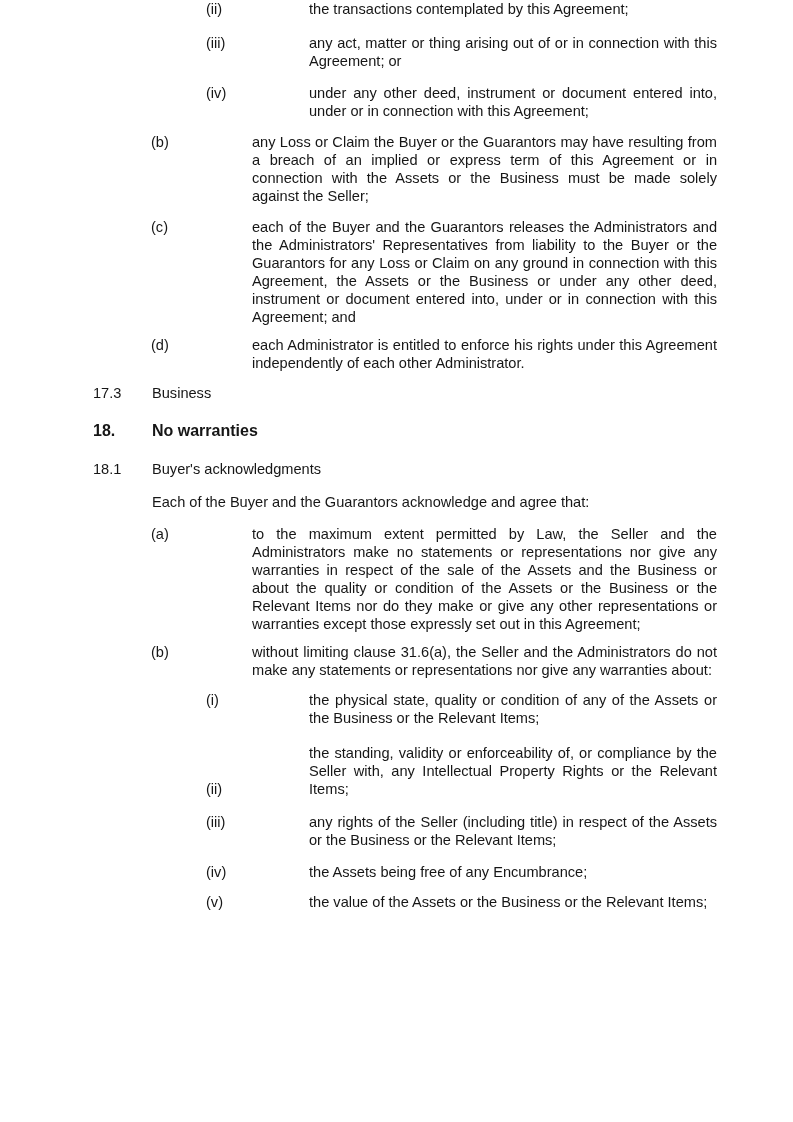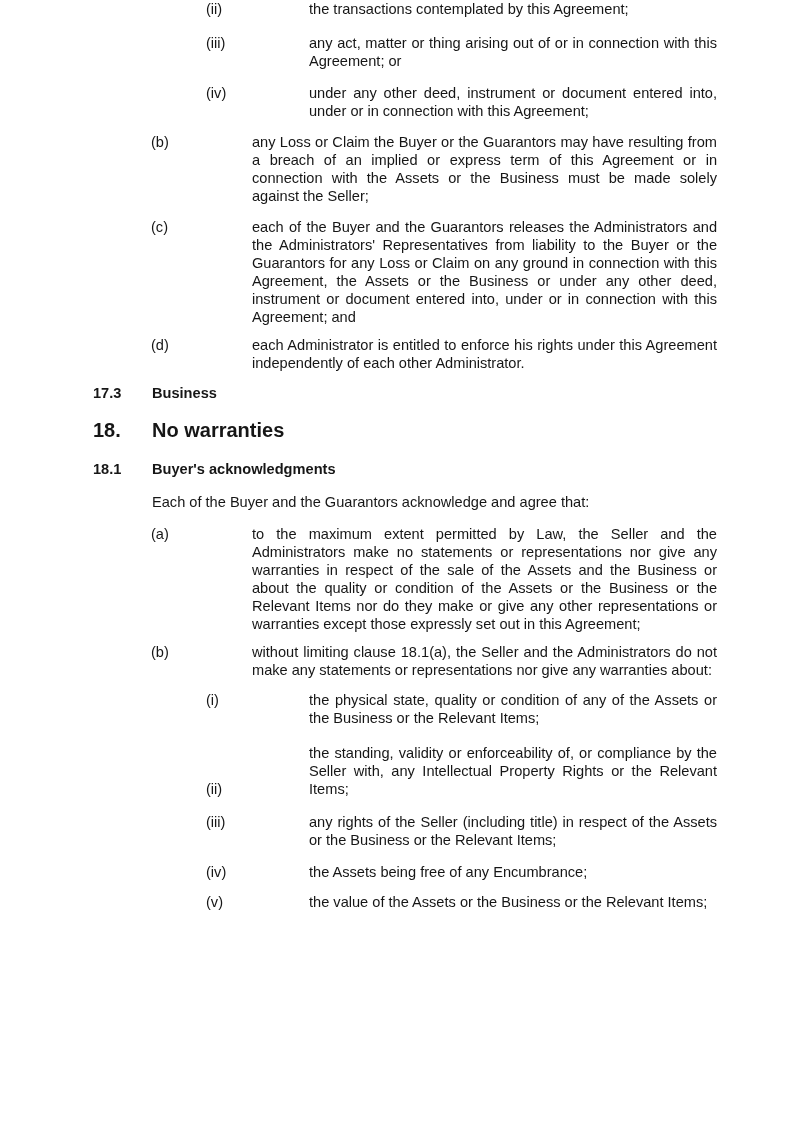--- a/index.html
+++ b/index.html
@@ -17,23 +17,23 @@
   .pagenum{padding-top:49px;margin-bottom:28px;text-align:center;}
   .row{display:flex;gap:46px;}
   
   .lvl1{margin-left:58px;}
   .lvl1 .marker{flex:none;width:55px;}
   
   .lvl2{margin-left:113px;}
   .lvl2 .marker{flex:none;width:57px;}
   .text{flex:1;text-align:justify;}
   
-  .h-sub{display:flex;font-weight:bold;}
+  .h-sub{display:flex;font-weight:normal;}
   .h-sub .num{flex:none;width:59px;}
-  .h-main{display:flex;font-weight:bold;font-size:20px;line-height:21px;}
+  .h-main{display:flex;font-weight:bold;font-size:16px;line-height:21px;}
   .h-main .num{flex:none;width:59px;}
   
   .para{margin-left:59px;width:565px;text-align:justify;}
   .nj{text-align:left;}
   .mb10{margin-bottom:10px;} .mb12{margin-bottom:12px;} .mb13{margin-bottom:13px;}
   .mb14{margin-bottom:14px;} .mb15{margin-bottom:15px;align-items:flex-end;} .mb16{margin-bottom:16px;}
   .mb17{margin-bottom:17px;} .mb18{margin-bottom:18px;} .mb19{margin-bottom:19px;}
 </style>
 </head>
 <body>
@@ -83,21 +83,21 @@
       <div>Buyer's acknowledgments</div>
     </div>
     <div class="para nj mb14">Each of the Buyer and the Guarantors acknowledge and agree that:</div>
 
     <div class="row lvl1 mb10">
       <div class="marker">(a)</div>
       <div class="text">to the maximum extent permitted by Law, the Seller and the Administrators make no statements or representations nor give any warranties in respect of the sale of the Assets and the Business or about the quality or condition of the Assets or the Business or the Relevant Items nor do they make or give any other representations or warranties except those expressly set out in this Agreement;</div>
     </div>
     <div class="row lvl1 mb12">
       <div class="marker">(b)</div>
-      <div class="text">without limiting clause 18.1(a), the Seller and the Administrators do not make any statements or representations nor give any warranties about:</div>
+      <div class="text">without limiting clause 31.6(a), the Seller and the Administrators do not make any statements or representations nor give any warranties about:</div>
     </div>
 
     <div class="row lvl2 mb17">
       <div class="marker">(i)</div>
       <div class="text">the physical state, quality or condition of any of the Assets or the Business or the Relevant Items;</div>
     </div>
     <div class="row lvl2 mb15">
       <div class="marker">(ii)</div>
       <div class="text">the standing, validity or enforceability of, or compliance by the Seller with, any Intellectual Property Rights or the Relevant Items;</div>
     </div>

